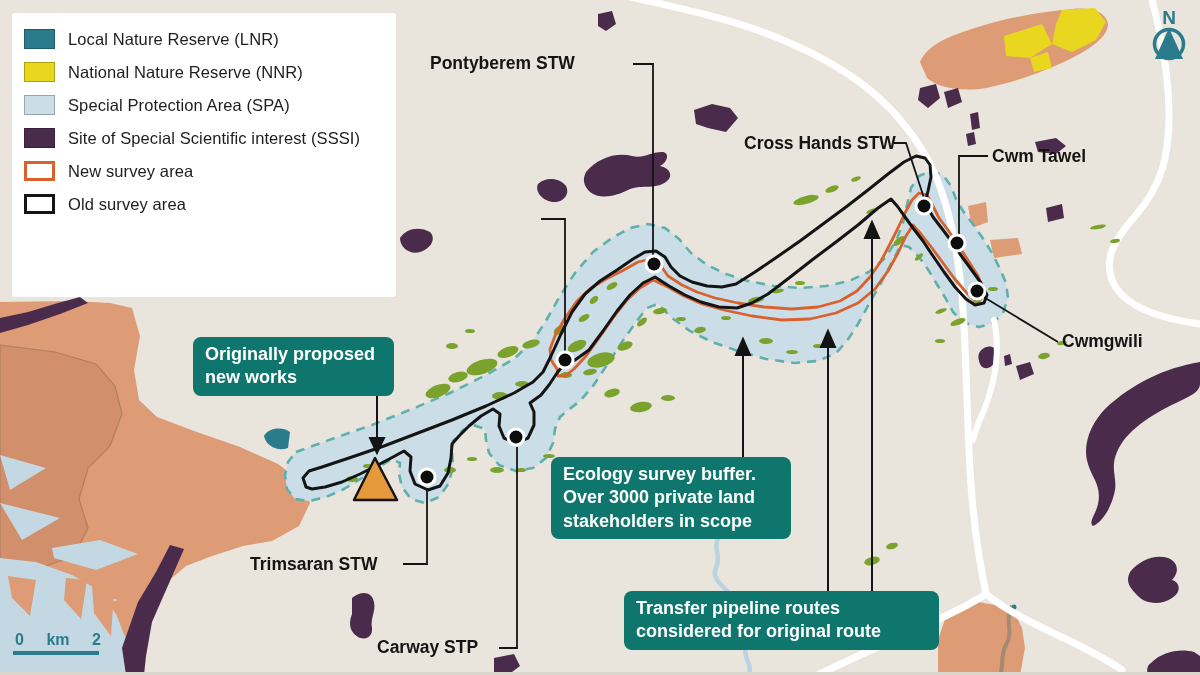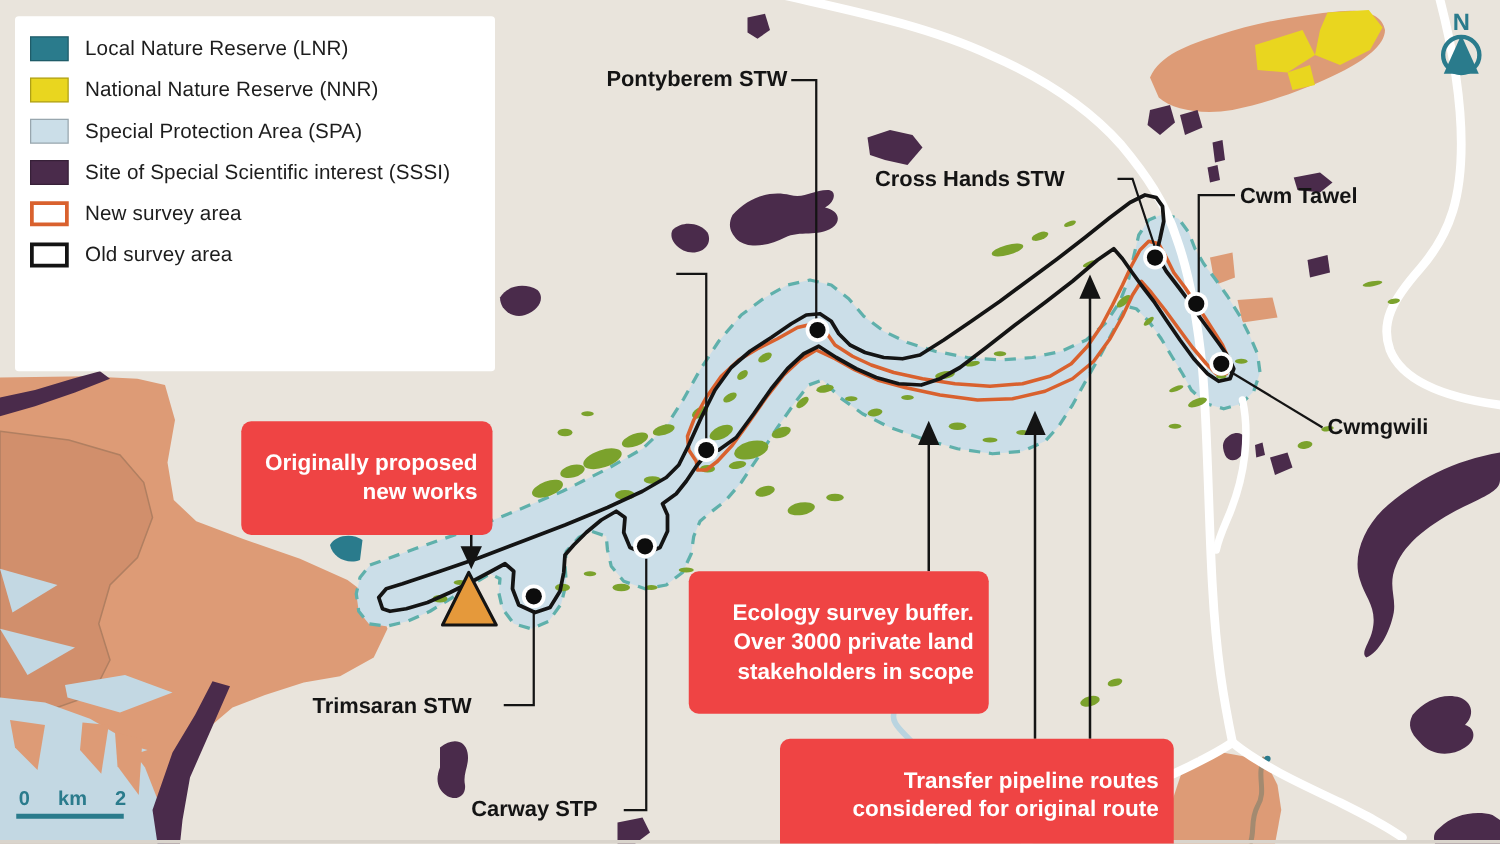--- a/index.html
+++ b/index.html
@@ -9,24 +9,24 @@
   
   .legend{position:absolute;left:12px;top:13px;width:384px;height:284px;background:#ffffff;
           border-radius:3px;box-sizing:border-box;padding:16px 16px 10px 12px;}
   .legend-row{display:flex;align-items:center;height:20px;margin-bottom:13px;}
   .swatch{width:31px;height:20px;box-sizing:border-box;border:1px solid rgba(0,0,0,0.25);
           margin-right:13px;flex:0 0 auto;}
   .swatch.outline{background:#fff;border-width:3px;}
   .legend-label{font-size:16.5px;color:#1d1d1d;letter-spacing:0.1px;white-space:nowrap;}
   
   .site-label{position:absolute;font-size:17.5px;font-weight:bold;color:#141414;white-space:nowrap;}
-  .site-label.right{text-align:right;}
-  
-  .callout{position:absolute;background:#ef4444;color:#ffffff;font-weight:bold;font-size:18px;
-           line-height:1.3;text-align:right;border-radius:8px;padding:22px 12px;box-sizing:border-box;}
+  .site-label.right{text-align:left;}
+  
+  .callout{position:absolute;background:#0f766e;color:#ffffff;font-weight:bold;font-size:18px;
+           line-height:1.3;text-align:left;border-radius:8px;padding:6px 12px;box-sizing:border-box;}
   
   .north{position:absolute;left:1143px;top:6px;width:52px;height:62px;}
   .scalebar{position:absolute;left:13px;top:631px;width:90px;height:30px;color:#2a7b8c;
             font-size:16px;font-weight:bold;}
   .scalebar .nums{display:flex;justify-content:space-between;padding:0 2px;}
   .scalebar .bar{margin-top:2px;height:4px;background:#2a7b8c;width:86px;}
 </style>
 </head>
 <body>
 
@@ -247,21 +247,21 @@
     <span class="swatch outline" style="background: rgb(255, 255, 255); border-color: rgb(217, 97, 46);"></span>
     <span class="legend-label">New survey area</span>
   </div>
   <div class="legend-row">
     <span class="swatch outline" style="background: rgb(255, 255, 255); border-color: rgb(20, 20, 20);"></span>
     <span class="legend-label">Old survey area</span>
   </div>
 </div>
 
 <div class="site-label right" style="left:430px;top:53px;width:200px;">Pontyberem STW</div>
-<div class="site-label" style="left:700px;top:133px;">Cross Hands STW</div>
+<div class="site-label" style="left:744px;top:133px;">Cross Hands STW</div>
 <div class="site-label" style="left:992px;top:146px;">Cwm Tawel</div>
 <div class="site-label" style="left:1062px;top:331px;">Cwmgwili</div>
 <div class="site-label" style="left:250px;top:554px;">Trimsaran STW</div>
 <div class="site-label" style="left:377px;top:637px;">Carway STP</div>
 
 <div class="callout" style="left:193px;top:337px;width:201px;">
   <span>Originally proposed</span><br>
   <span>new works</span>
 </div>
 <div class="callout" style="left:551px;top:457px;width:240px;">

